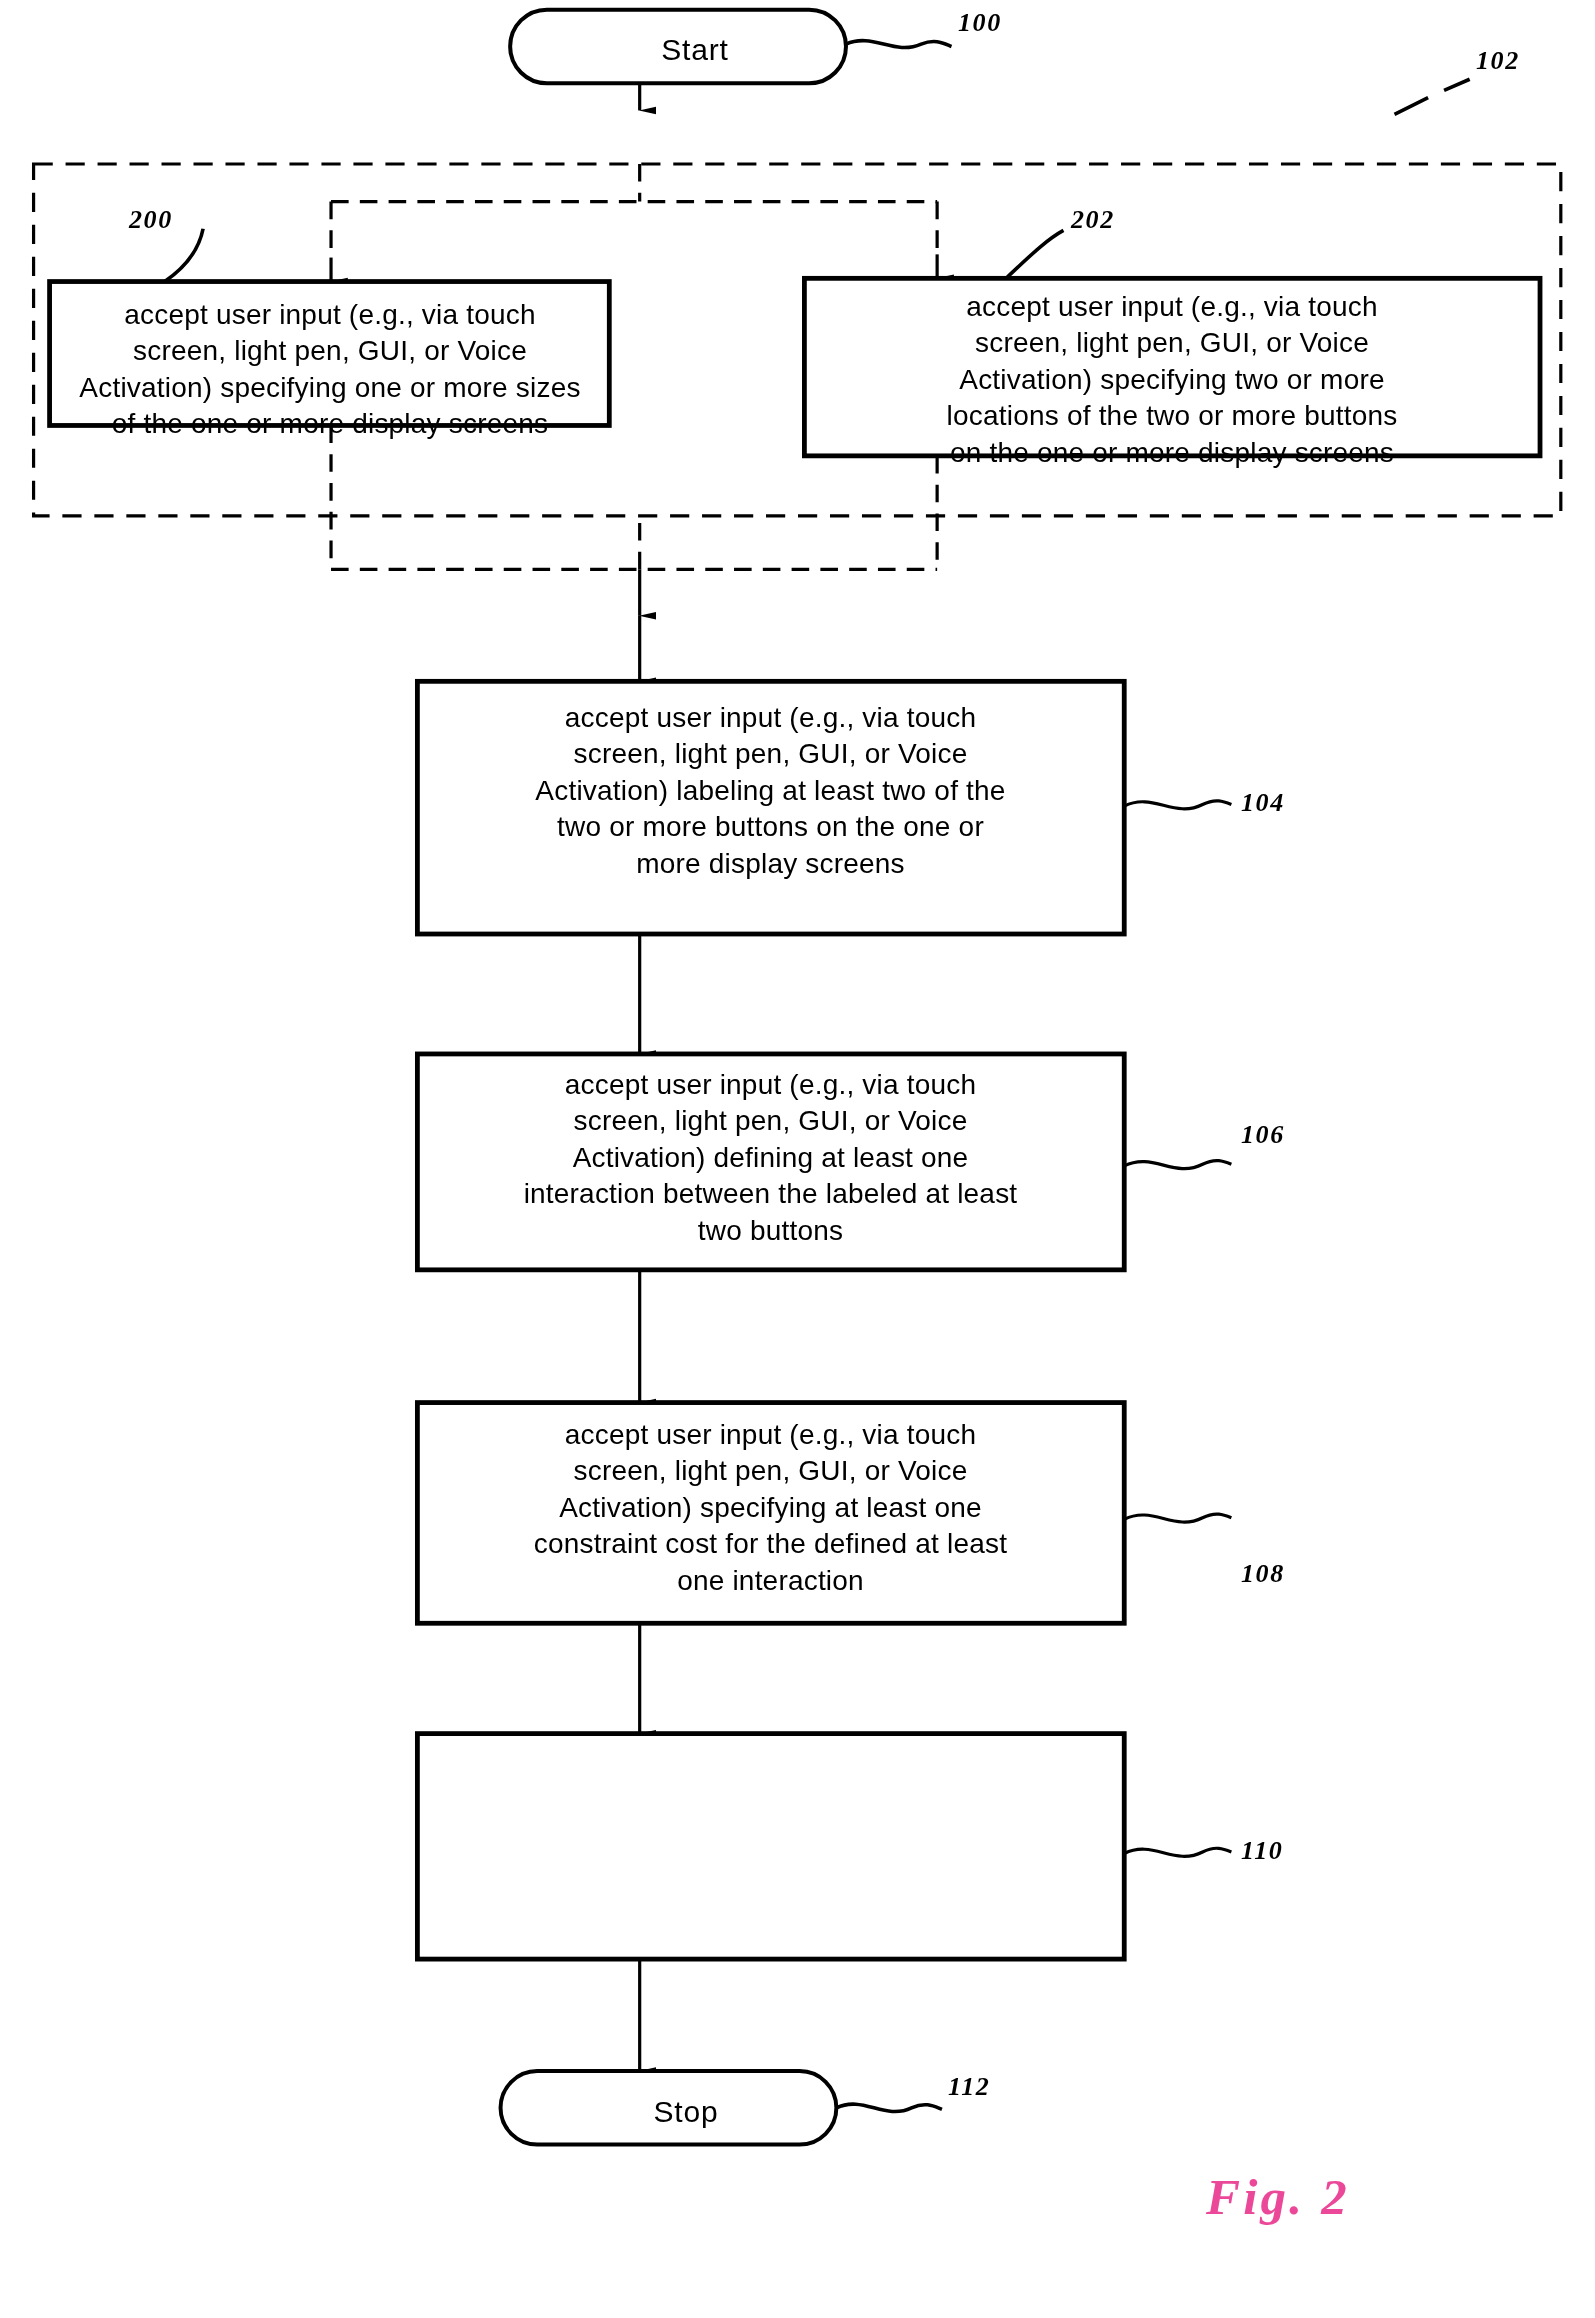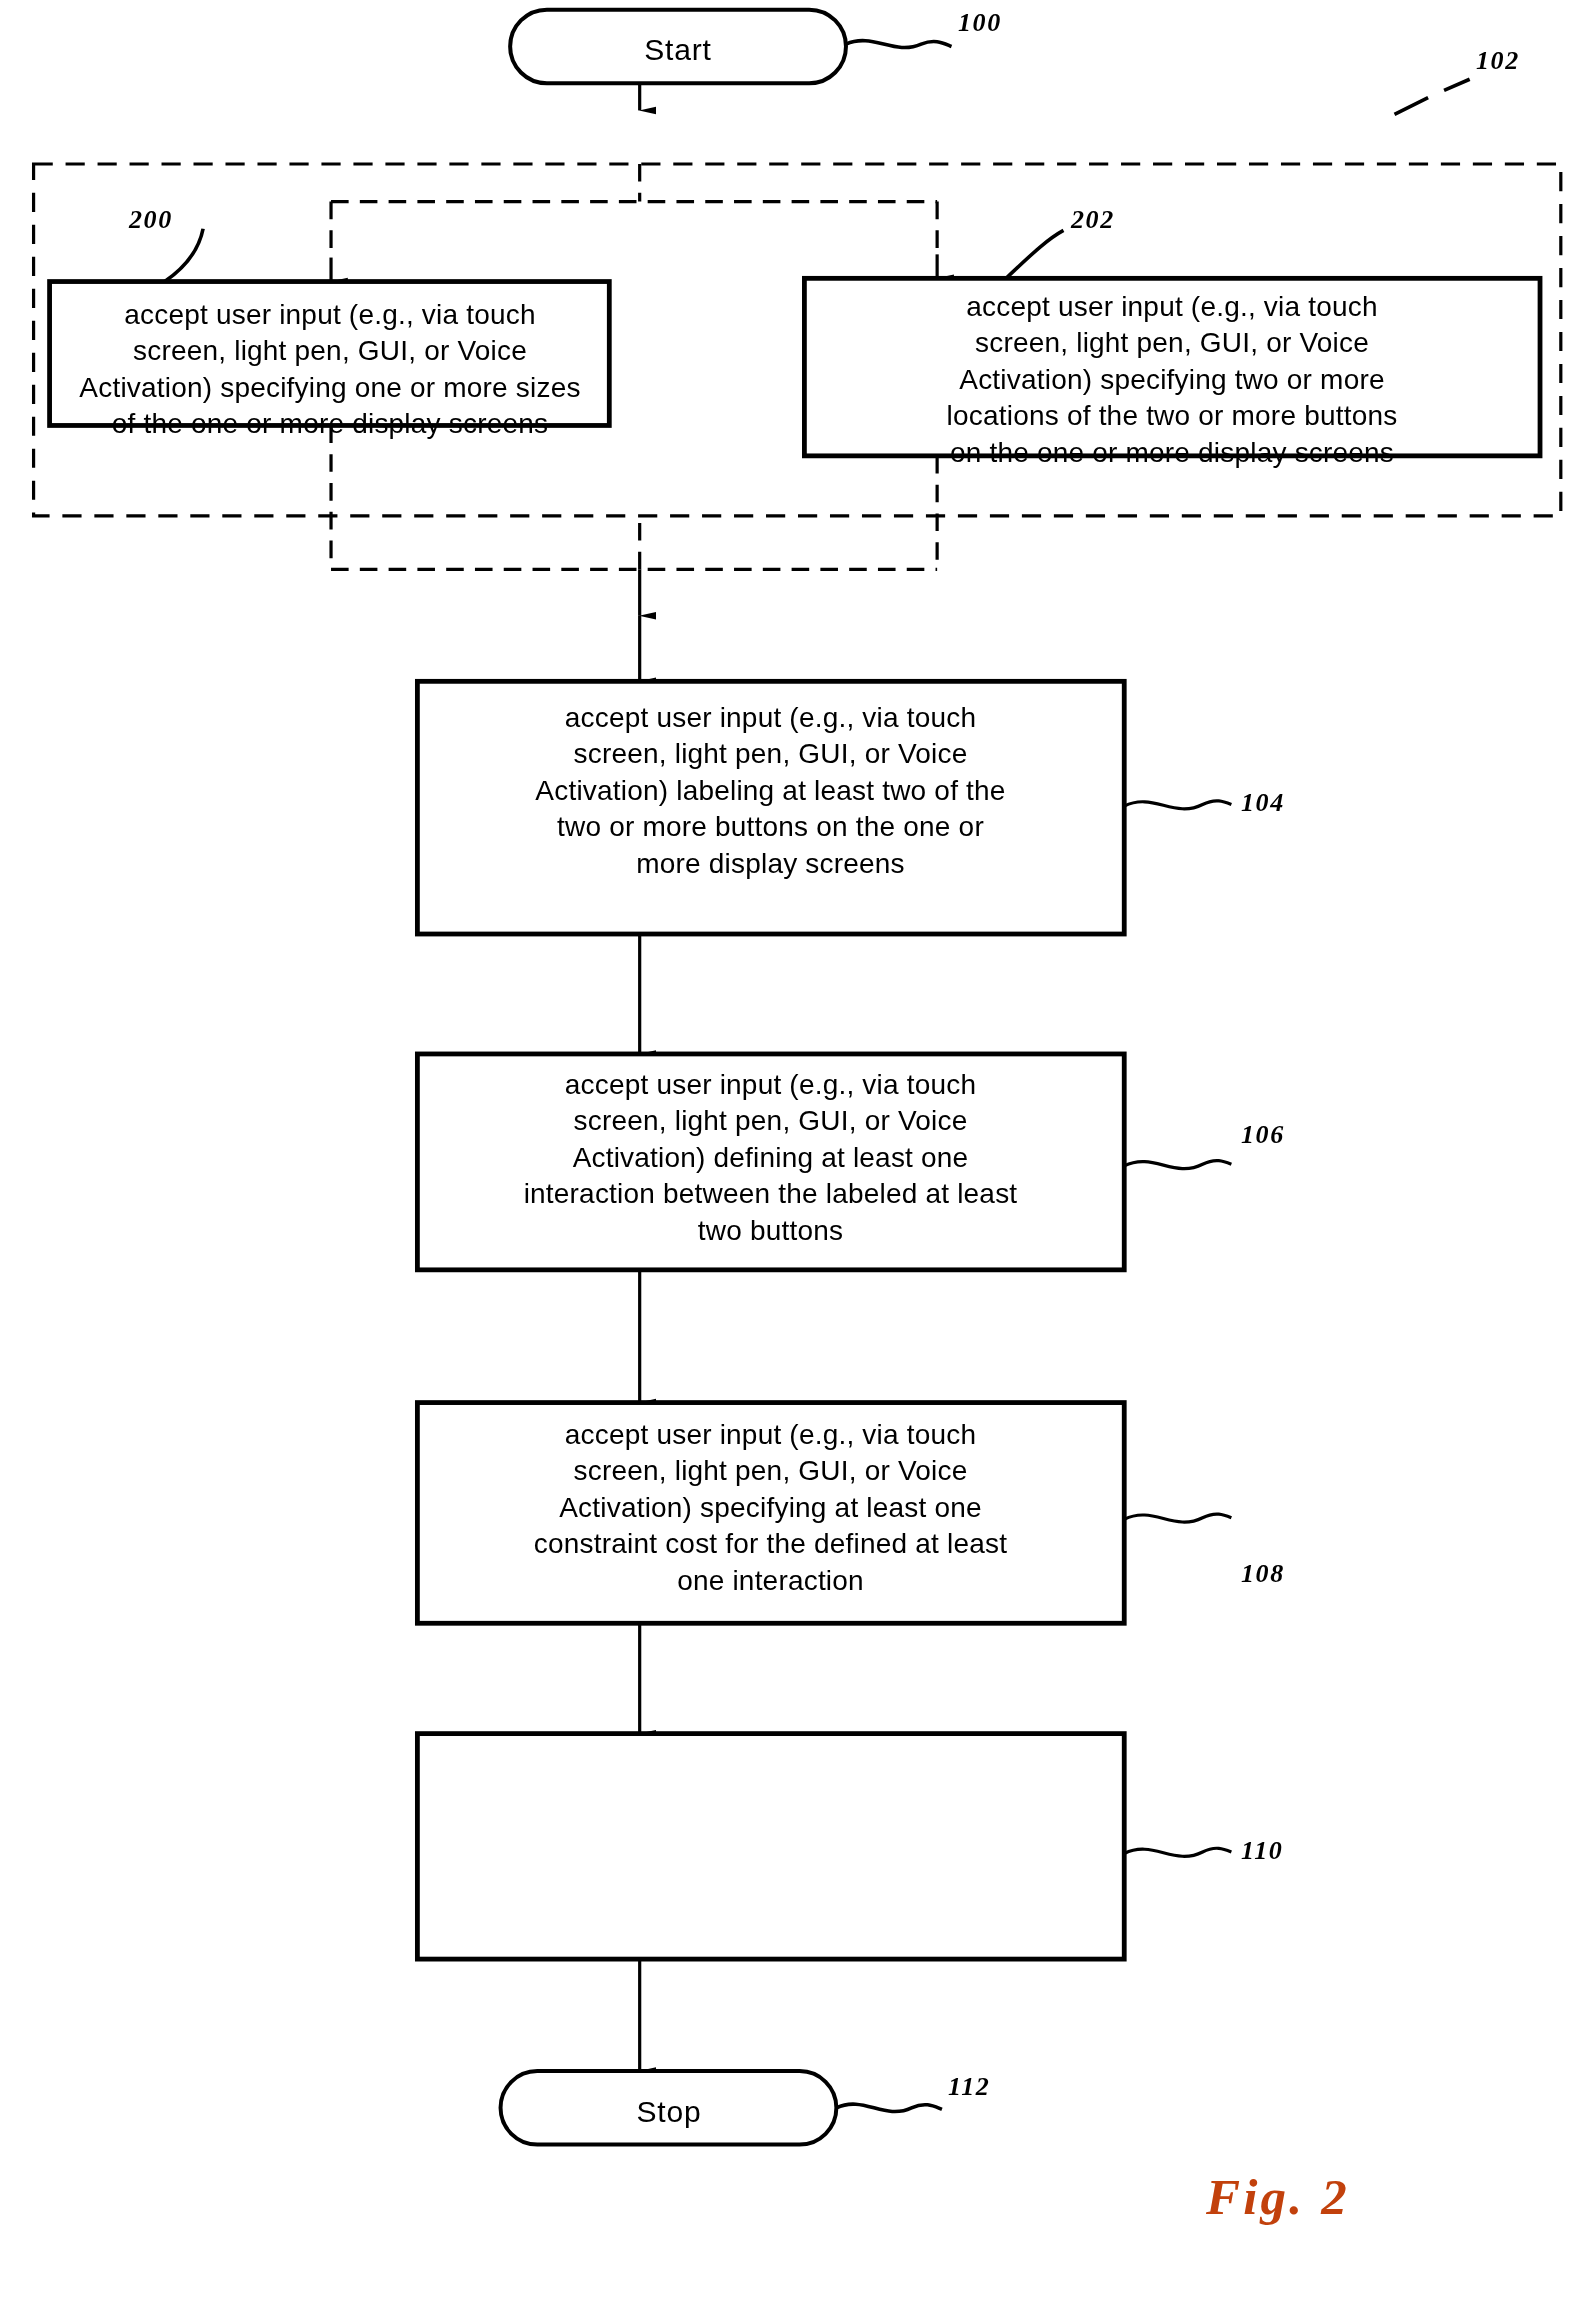--- a/index.html
+++ b/index.html
@@ -35,20 +35,21 @@
   
   .txt {
     position: absolute;
     text-align: center;
     font-family: "Liberation Sans Narrow", "Liberation Sans", sans-serif;
     font-stretch: condensed;
     color: #000;
     line-height: 1.30;
     white-space: pre-line;
     letter-spacing: 0.2px;
+    padding-left: 17px;
   }
 
   .terminal-label {
     font-size: 30px;
     font-weight: 400;
     letter-spacing: 0.8px;
   }
 
   .process-text {
     font-size: 28px;
@@ -69,21 +70,21 @@
     white-space: nowrap;
   }
 
   .figcaption {
     position: absolute;
     font-family: "Liberation Serif", "DejaVu Serif", serif;
     font-style: italic;
     font-weight: 700;
     font-size: 51px;
     letter-spacing: 3.2px;
-    color: #c2410c;
+    color: #ec4899;
     white-space: nowrap;
   }
 </style>
 </head>
 <body>
 
 <div id="sheet">
 
   <svg id="art" viewBox="0 0 1996 2900">
     <defs>

